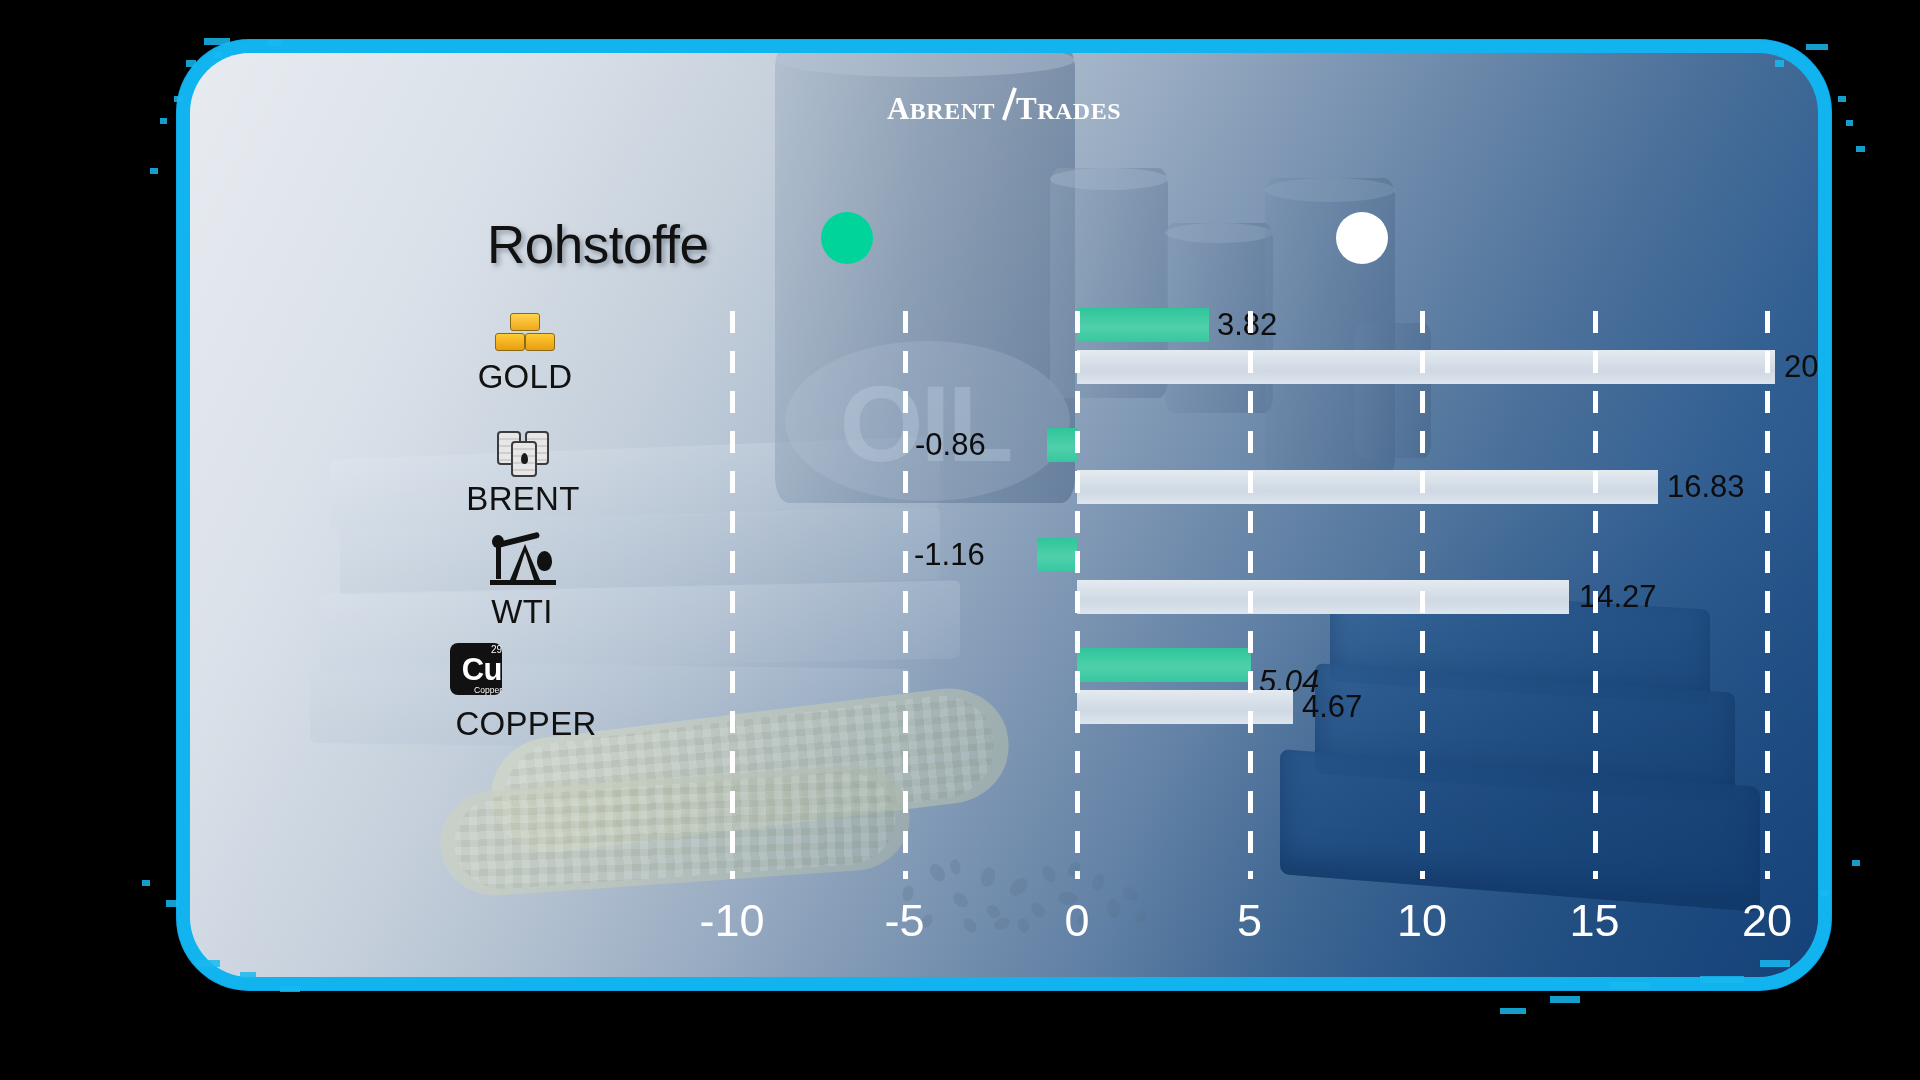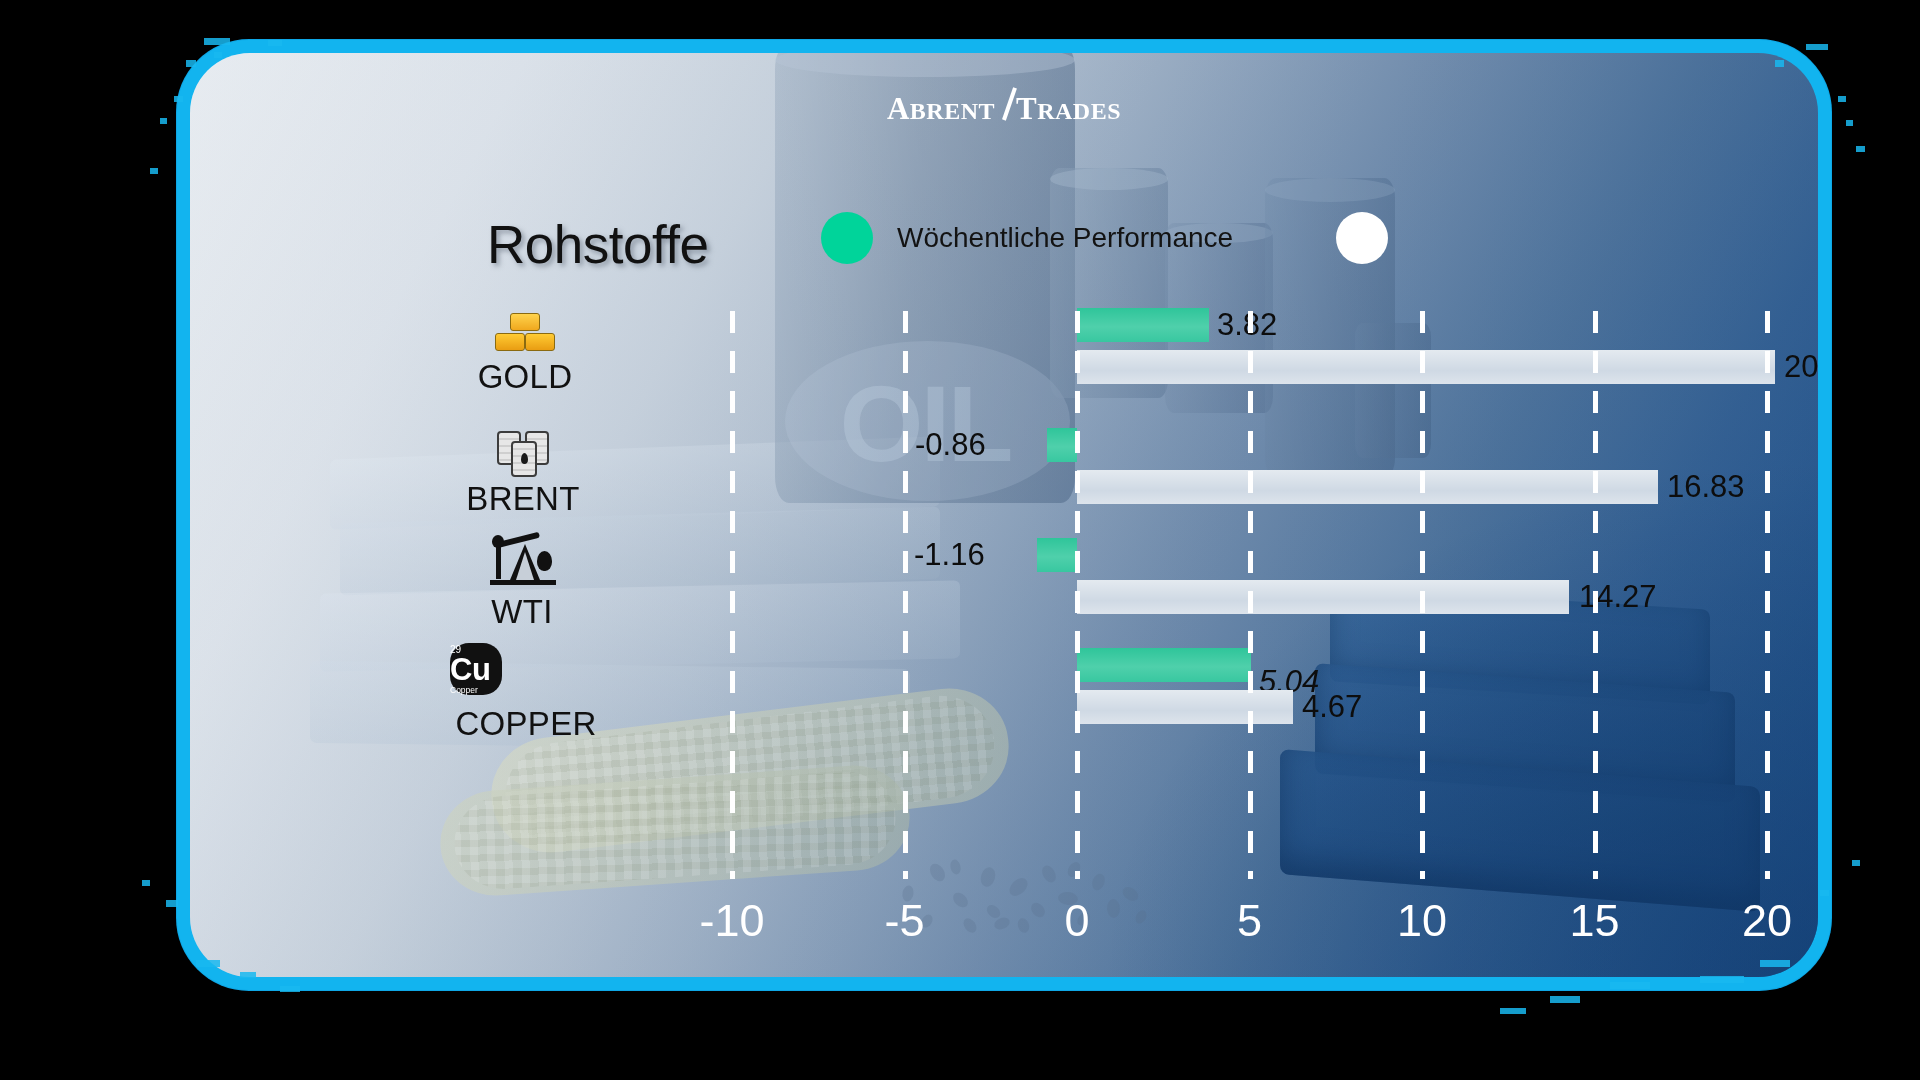--- a/index.html
+++ b/index.html
@@ -251,22 +251,22 @@
   .ic-wti .beam { position:absolute; left:6px; top:4px; width:44px; height:6px;
     background:#111; transform:rotate(-14deg); border-radius:3px; }
   .ic-wti .head { position:absolute; left:2px; top:2px; width:12px; height:13px;
     background:#111; border-radius:50% 50% 6px 6px; }
   .ic-wti .post { position:absolute; left:6px; top:13px; width:5px; height:33px; background:#111; }
   .ic-wti .cw   { position:absolute; right:4px; top:18px; width:15px; height:20px;
     background:#111; border-radius:50% 50% 45% 45%; }
 
   
   .ic-cu {
-    width:52px; height:52px; background:#111; border-radius:19px;
-    color:#fff; display:flex; flex-direction:column; align-items:flex-start;
+    width:52px; height:52px; background:#111; border-radius:8px;
+    color:#fff; display:flex; flex-direction:column; align-items:flex-end;
     justify-content:center; line-height:1;
   }
   .ic-cu .num { font-size:10px; margin-top:1px; }
   .ic-cu .sym { font-size:31px; font-weight:bold; letter-spacing:-.5px; margin:-1px 0 0; }
   .ic-cu .nm  { font-size:8.5px; margin-top:1px; }
 
   
   .speck { position:absolute; background:#19b9f0; opacity:.85; }
 </style>
 </head>
@@ -334,21 +334,20 @@
             <span class="sm">BRENT</span>
             <span class="slash"></span>
             <span class="lg">T</span>
             <span class="sm">RADES</span>
         </div>
 
         <div id="chart-title">Rohstoffe</div>
 
         <div class="legend-item" id="legend-weekly">
           <span class="legend-dot" style="background:#00d49a"></span>
-          <span class="legend-label">Wöchentliche Performance</span>
         </div>
 
         <div class="legend-item" id="legend-ytd">
           <span class="legend-dot" style="background:#ffffff"></span>
         </div>
 
         <div id="plot">
 
           <div class="row" style="top:0">
             <div class="row-icon" style="left:-40px; top:8px;">

